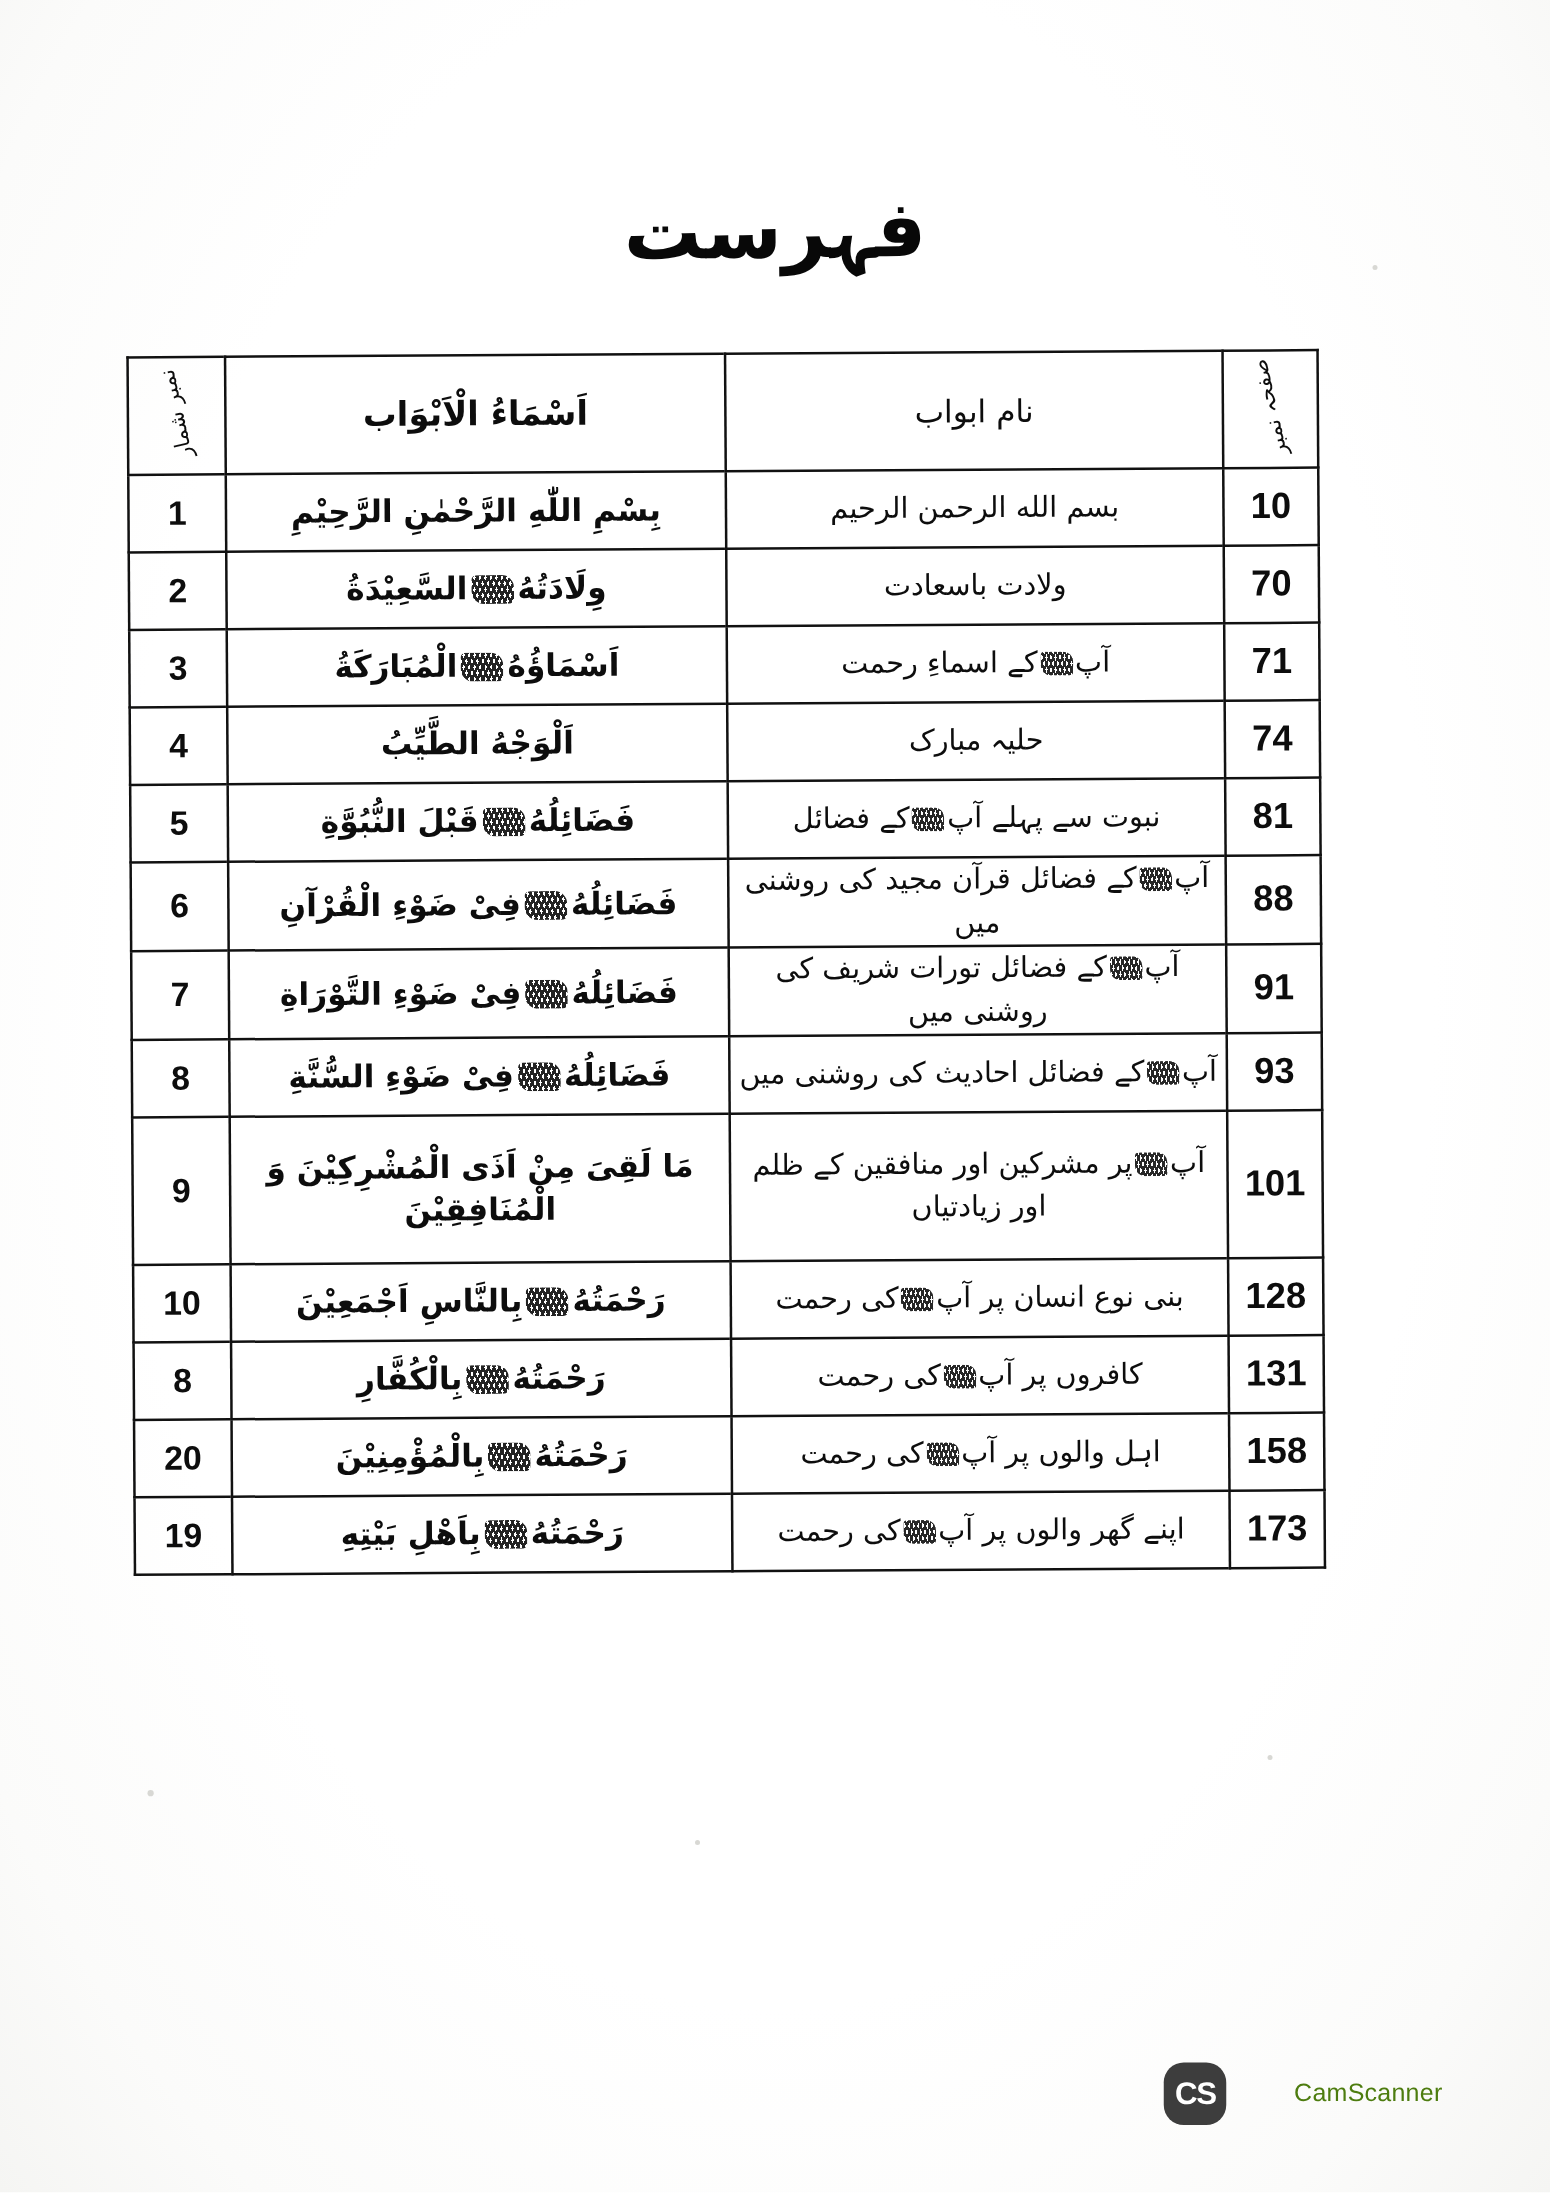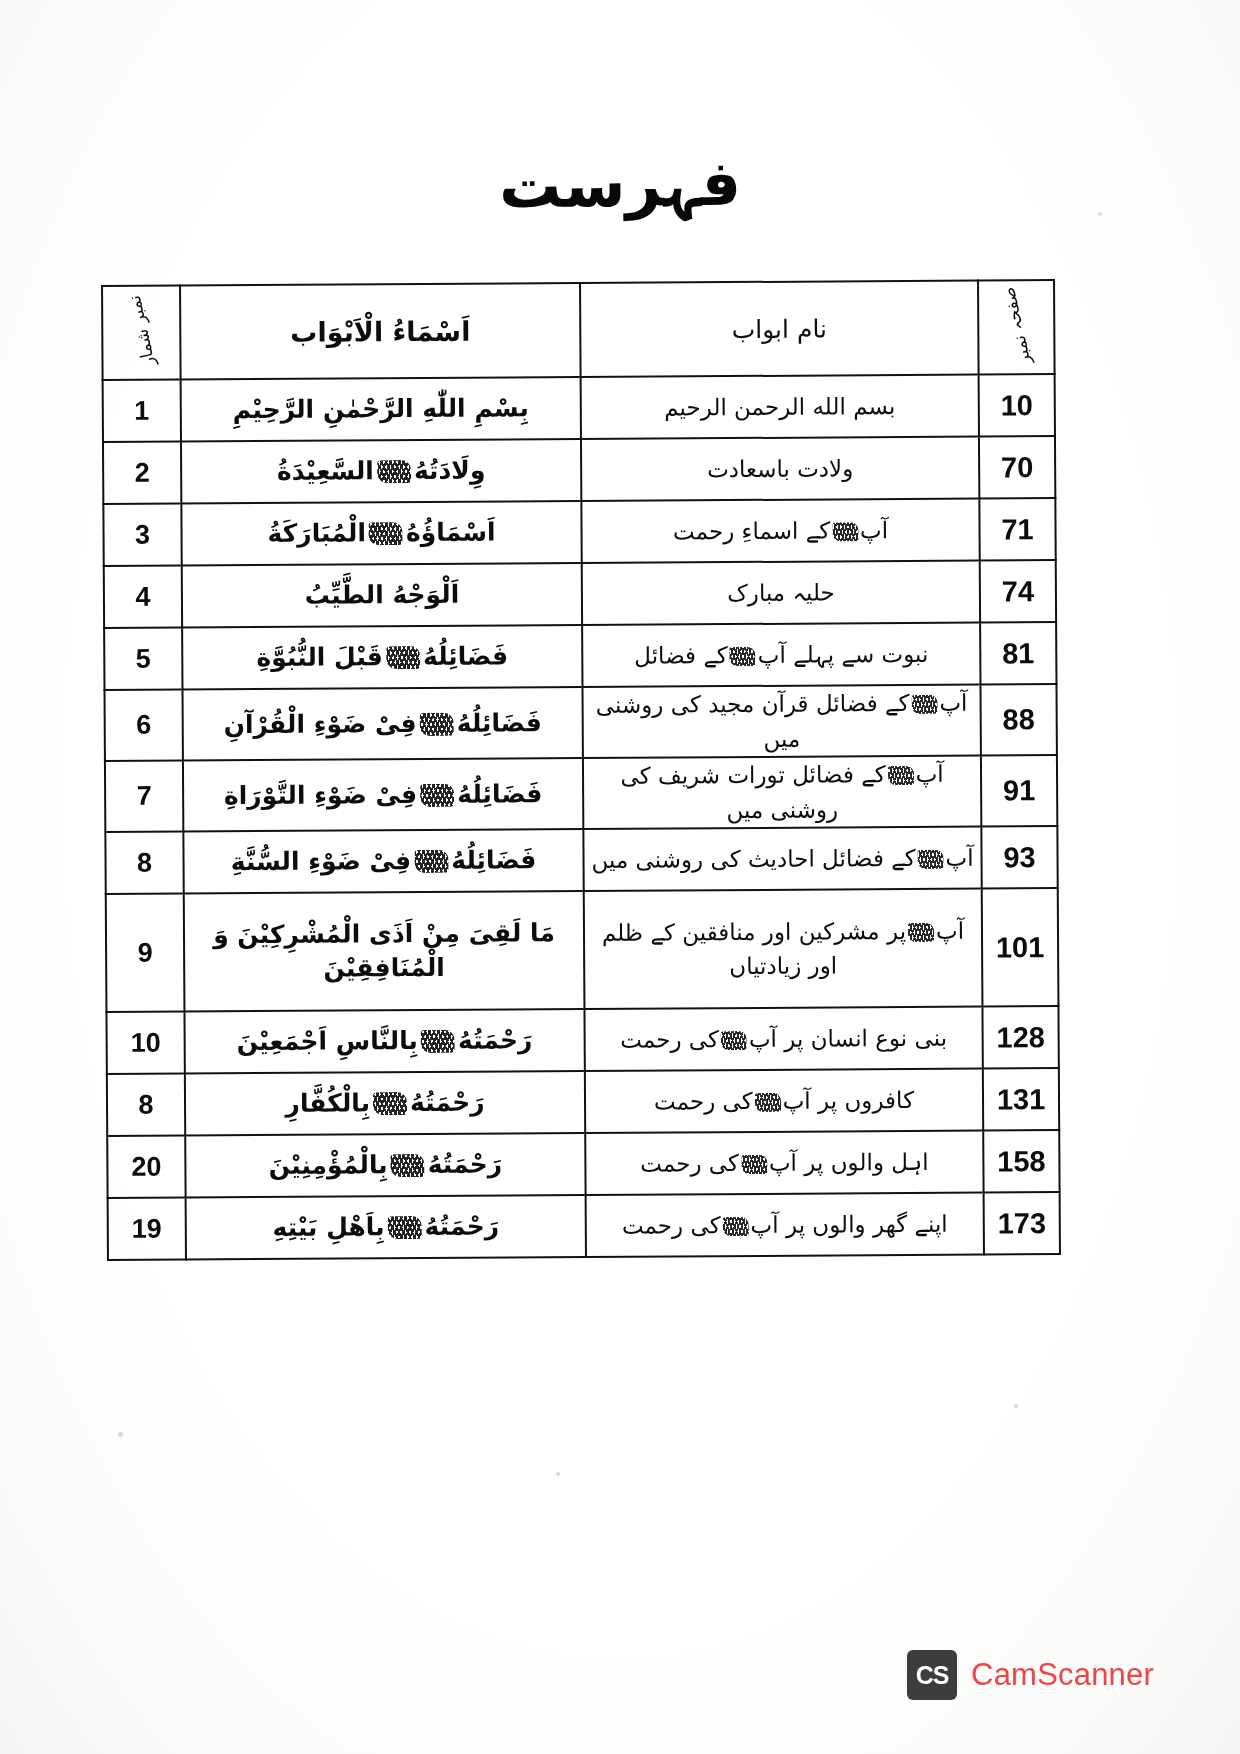--- a/index.html
+++ b/index.html
@@ -167,36 +167,37 @@
     right: 86px;
     bottom: 54px;
     display: flex;
     align-items: center;
     gap: 14px;
     z-index: 5;
   }
   .cs-badge {
     width: 50px;
     height: 50px;
-    border-radius: 6px;
+    border-radius: 16px;
     background: #3d3d3d;
     color: #fff;
     display: flex;
     align-items: center;
     justify-content: center;
     font-family: "Liberation Sans", sans-serif;
     font-weight: bold;
     font-size: 25px;
     letter-spacing: -1px;
   }
   .cs-text {
     font-family: "Liberation Sans", sans-serif;
-    font-size: 31px;
-    color: #ef4444;
+    font-size: 20px;
+    color: #4d7c0f;
     letter-spacing: .2px;
+    margin-left: 40px;
   }
 </style>
 </head>
 <body>
 
 <div class="scan-bg"></div>
 <div class="scan-speck" style="left:1098px;top:212px;width:4px;height:4px;"></div>
 <div class="scan-speck" style="left:118px;top:1432px;width:5px;height:5px;"></div>
 <div class="scan-speck" style="left:556px;top:1472px;width:4px;height:4px;"></div>
 <div class="scan-speck" style="left:1014px;top:1404px;width:4px;height:4px;"></div>

